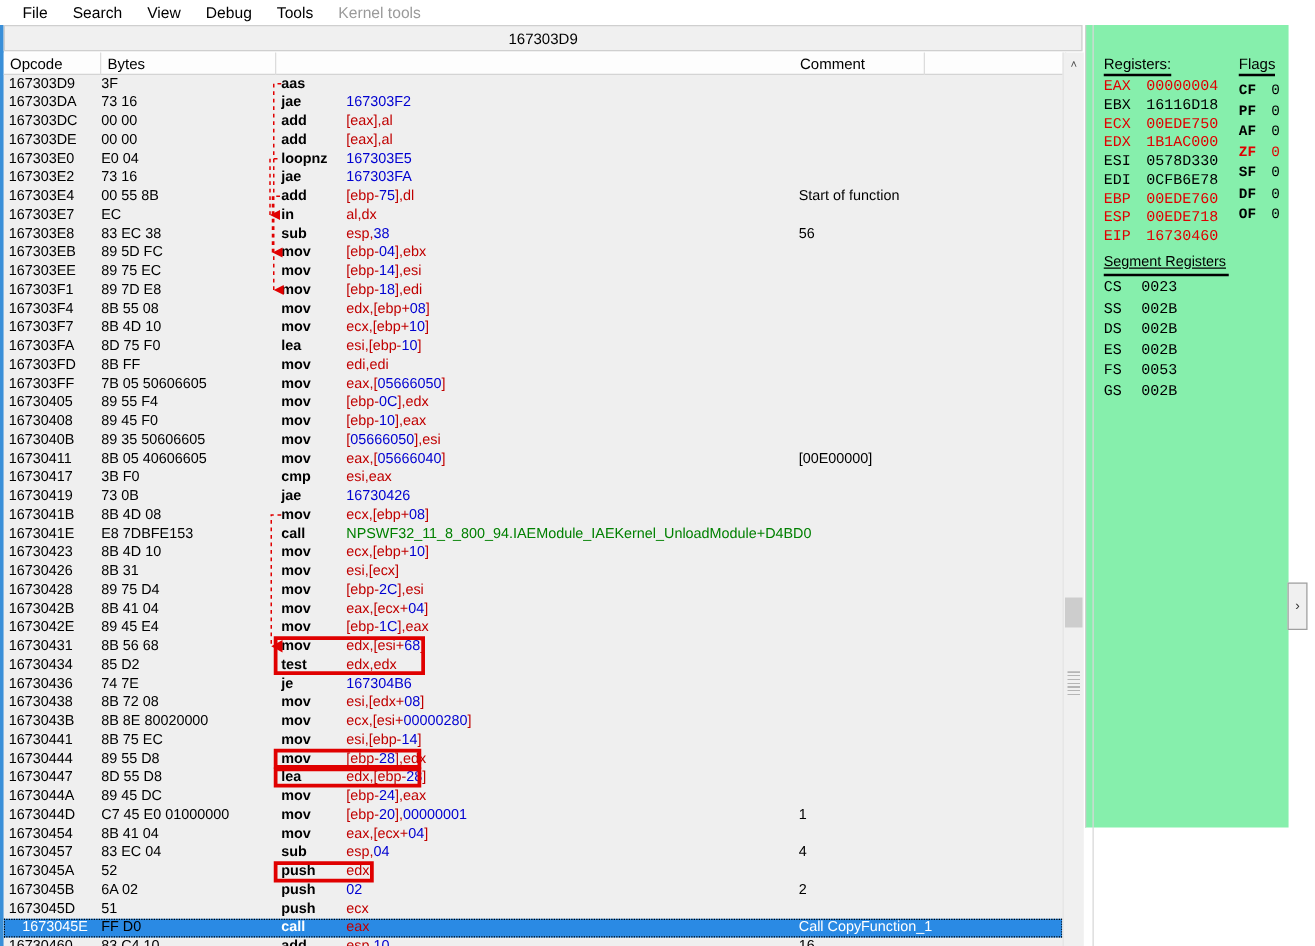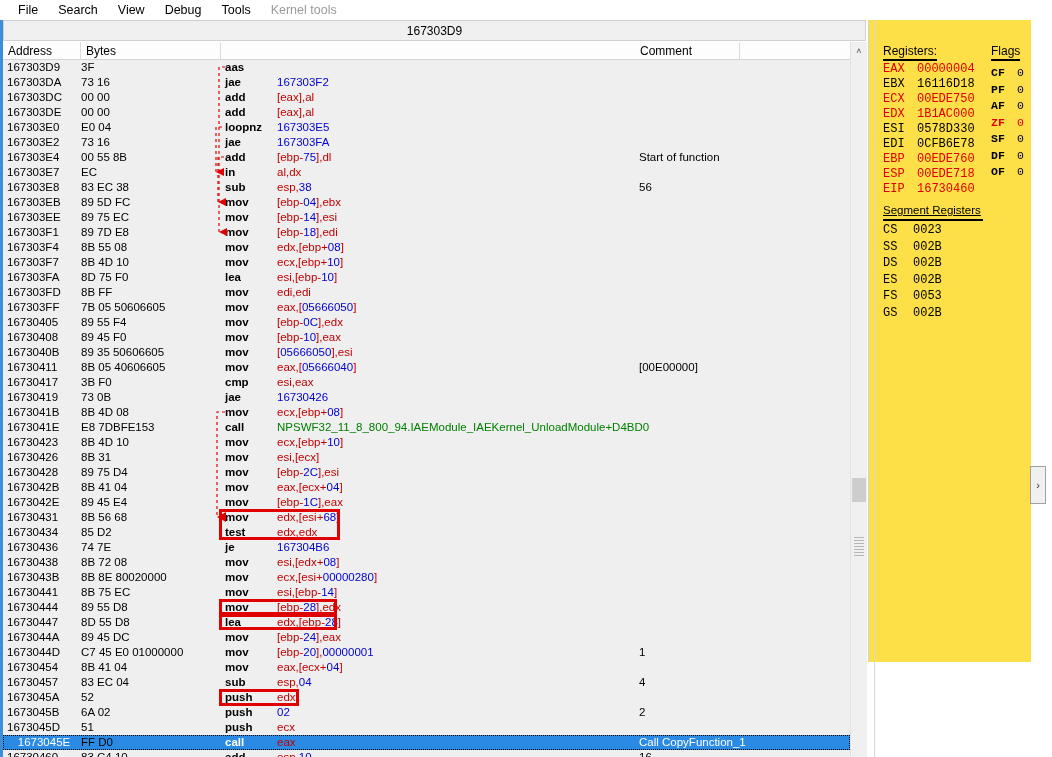--- a/index.html
+++ b/index.html
@@ -100,21 +100,21 @@
     position:absolute;left:1px;width:14px;top:436px;height:24px;background:#cdcdcd;
   }
   .vscroll .grip{
     position:absolute;left:3px;top:495px;width:10px;height:20px;
     background:repeating-linear-gradient(to bottom,#b5b5b5 0 1px,transparent 1px 3px);
   }
 
   
   .regpanel{
     position:absolute;left:868px;top:20px;width:163px;height:642px;
-    background:#fde047;border-left:1px solid #d0d0d0;box-sizing:border-box;
+    background:#86efac;border-left:1px solid #d0d0d0;box-sizing:border-box;
   }
   .panel-sep{position:absolute;left:5px;top:0;width:1px;height:737px;background:#d8d8d8;}
 
   .reg-title{
     position:absolute;font-size:12px;color:#000;
     font-family:"Liberation Sans", sans-serif;
   }
   .reg-title .ul{border-bottom:2px solid #000;padding-bottom:1px;}
 
   .reglist{position:absolute;left:14px;top:42px;}
@@ -159,21 +159,21 @@
       <div class="menuitem disabled">Kernel tools</div>
     </div>
 
   <div class="leftstrip"></div>
 
   <div class="titlebar">
     <span>167303D9</span>
   </div>
 
   <div class="colhead">
-    <div class="cell ch-addr">Address</div>
+    <div class="cell ch-addr">Opcode</div>
     <div class="cell ch-bytes">Bytes</div>
     <div class="cell ch-com">Comment</div>
     <div class="cell ch-pad"></div>
   </div>
 
   <div class="disasm">
     <div id="rows">
         <div class="row">
           <div class="addr">167303D9</div>
           <div class="bytes">3F</div>

